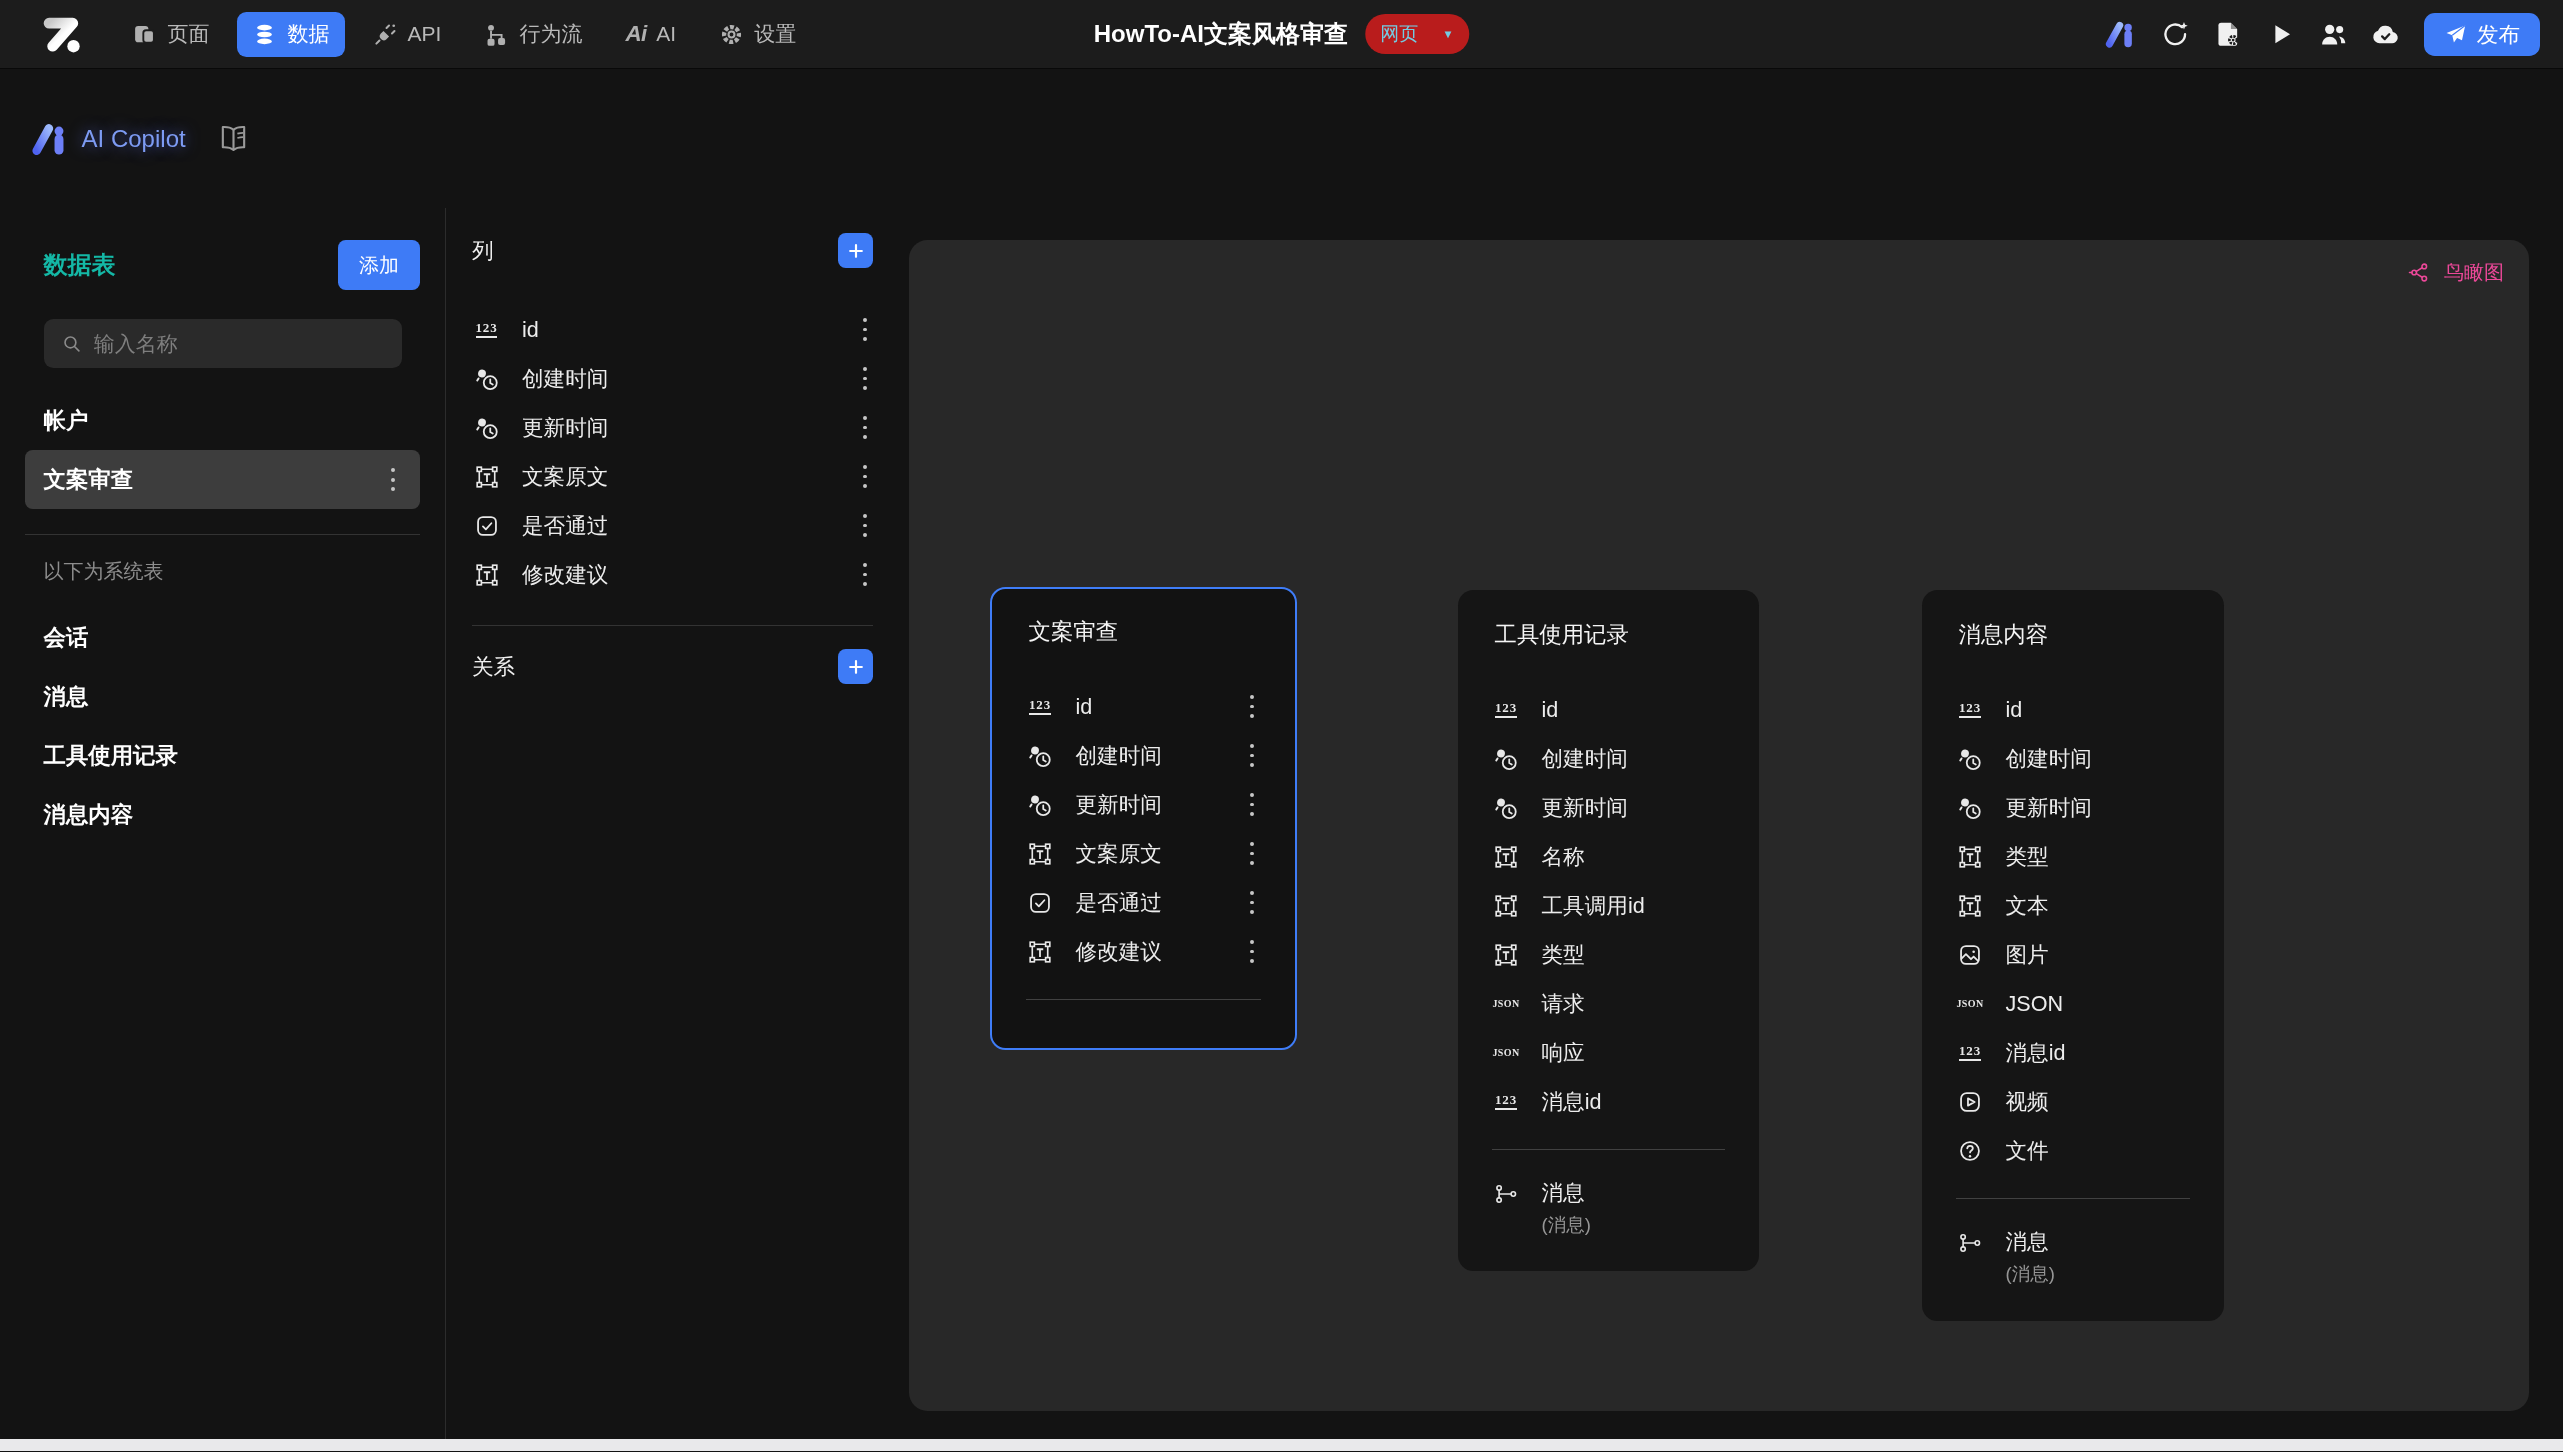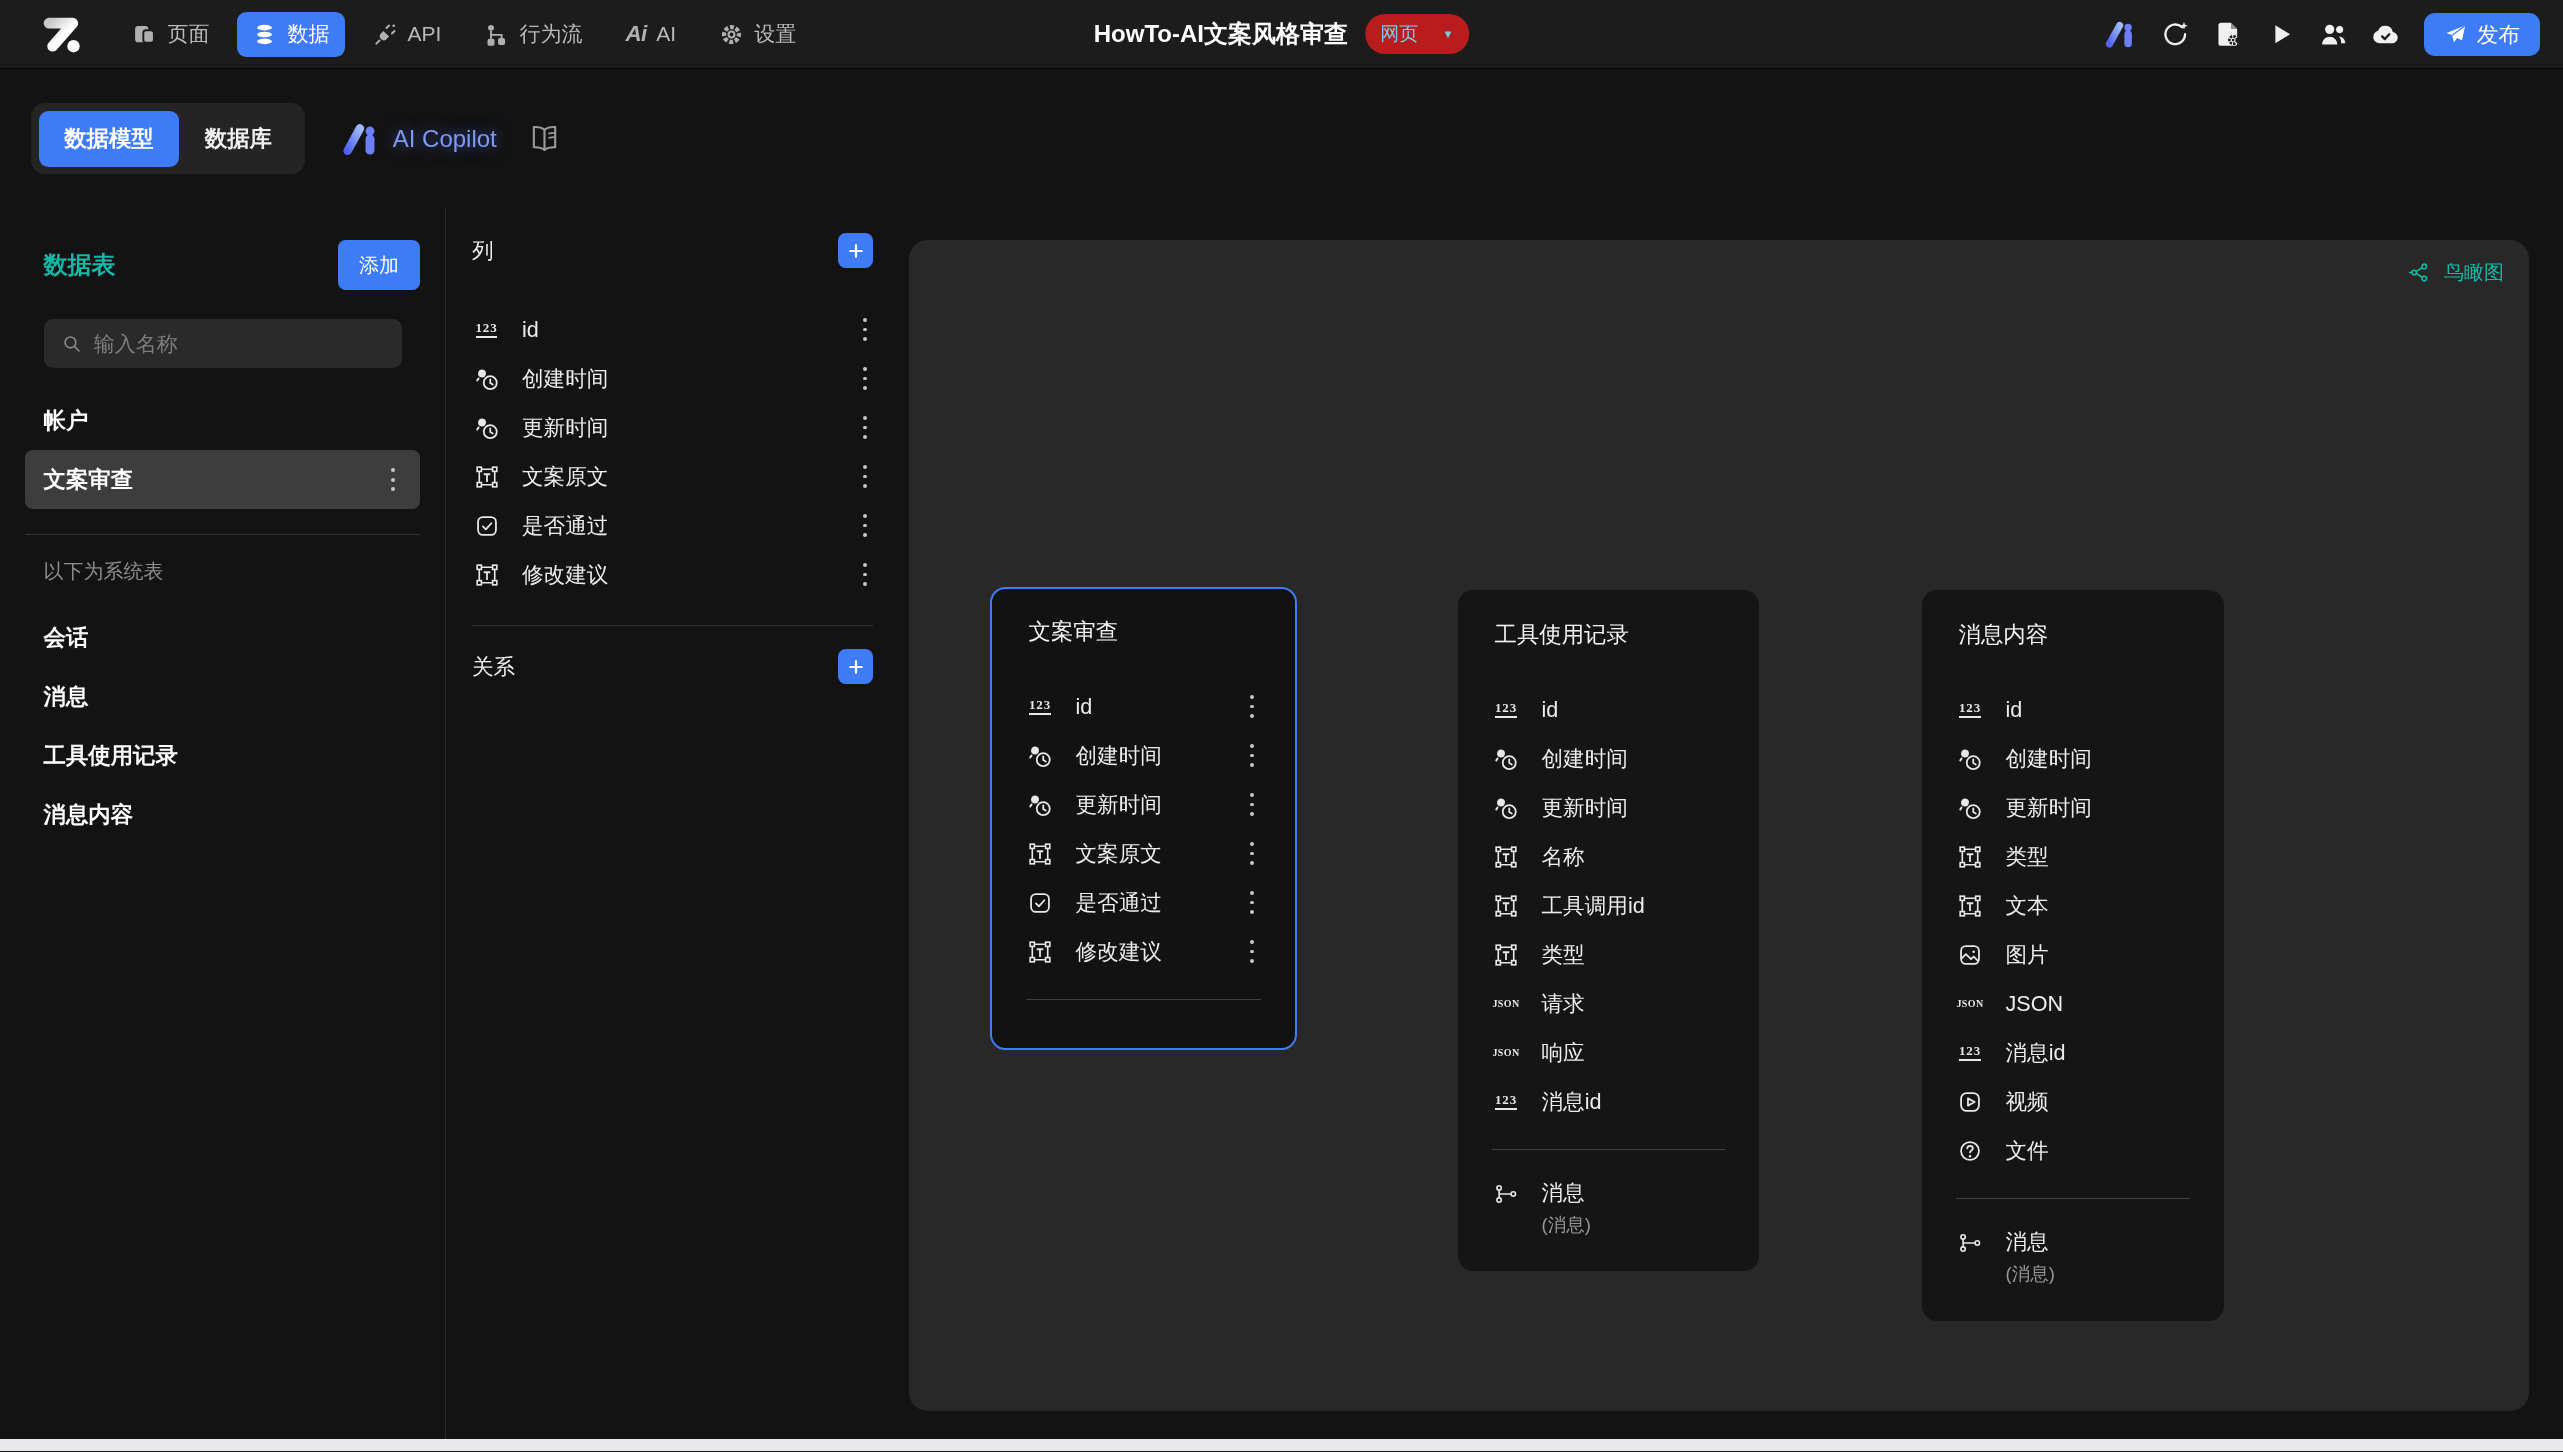--- a/index.html
+++ b/index.html
@@ -89,21 +89,21 @@
   .flabel{font-size:21.6px;color:#ededed;white-space:nowrap;}
   .frow .kebab{margin-left:auto;}
   .cp-divider{height:0.8px;background:#333;margin-top:26px;}
   .cp-relhead{margin-top:15.4px;height:51px;display:flex;align-items:center;justify-content:space-between;}
   .tnum{font-family:"Liberation Serif","DejaVu Serif",serif;font-size:13px;font-weight:700;letter-spacing:0.8px;color:var(--icon);border-bottom:2.3px solid var(--icon);padding-bottom:1.5px;line-height:1;}
   .tjson{font-family:"Liberation Serif","DejaVu Serif",serif;font-size:10px;font-weight:700;letter-spacing:0.4px;color:var(--icon);line-height:1;}
 
   
   .canvas-wrap{flex:1;position:relative;}
   .canvas{position:absolute;left:1.5px;top:32px;right:34px;bottom:28px;background:var(--canvas);border-radius:18.5px;}
-  .overview{position:absolute;top:18.5px;right:25px;display:flex;align-items:center;gap:14px;color:#14b8a6;font-size:20px;cursor:pointer;}
+  .overview{position:absolute;top:18.5px;right:25px;display:flex;align-items:center;gap:14px;color:#ec4899;font-size:20px;cursor:pointer;}
   .overview svg{width:23px;height:23px;}
   .card{position:absolute;background:var(--card);border-radius:15.4px;padding-top:29px;cursor:pointer;}
   .card.selected{border:2.3px solid #3f7df8;background:#121212;padding-top:27px;}
   .card-title{padding:0 37px;font-size:22.4px;color:#f5f5f5;}
   .card-fields{margin-top:35px;}
   .card .frow{padding:0 34px;gap:21px;}
   .card-divider{height:0.8px;background:#414141;margin:23px 34px 0;}
   .rel-row{margin-top:28px;padding:0 34px;display:flex;align-items:flex-start;gap:21px;}
   .rel-row .ficon{margin-top:3.1px;}
   .rel-name{font-size:21.6px;color:#ededed;}
@@ -246,24 +246,20 @@
               <path d="M29.5 3.5L3.5 13.8l8 3.2 2.3 10 4.4-6 6.8 3z" fill="#fff"></path>
               <path d="M29.5 3.5L11.5 17" stroke="#3e7bf6" stroke-width="1.6" fill="none"></path>
             </svg>
           </span>
           <span>发布</span>
         </button>
       </div>
   </header>
 
   <div class="toolbar">
-    <div class="segmented" id="segmented">
-        <div class="seg-tab active">数据模型</div>
-        <div class="seg-tab">数据库</div>
-      </div>
     <button class="copilot">
       <svg viewBox="0 0 36 32">
         <defs>
             <linearGradient id="aig" x1="0" y1="1" x2="1" y2="0">
           <stop offset="0" stop-color="#4f63f0"></stop>
               <stop offset="1" stop-color="#9db9fb"></stop>
         </linearGradient>
           </defs>
         <path d="M5 27L16.5 6" stroke="url(#aig)" stroke-width="8" stroke-linecap="round" fill="none"></path>
         <circle cx="26" cy="8.5" r="4.2" fill="#6d7ff7"></circle>

